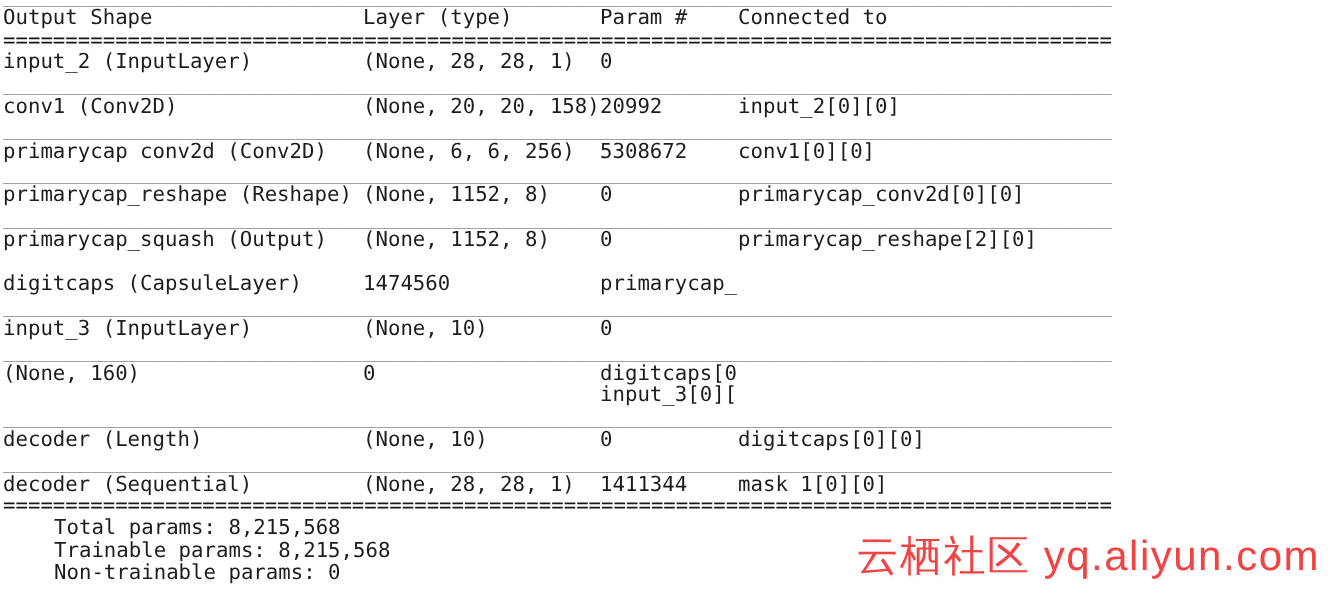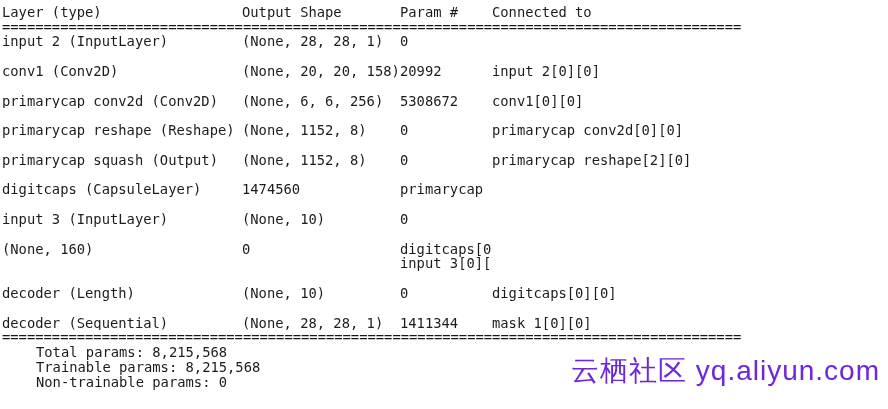--- a/index.html
+++ b/index.html
@@ -29,37 +29,37 @@
   }
   .cell { white-space: pre; overflow: hidden; }
   .summary-line { white-space: pre; height: 14.8px; margin-left: 34px; }
   .watermark {
     position: absolute;
     top: 364px;
     right: 8px;
     font-family: "Liberation Sans", "DejaVu Sans", sans-serif;
     font-size: 28px;
     letter-spacing: 1px;
-    color: #6d28d9;
+    color: #ef4444;
     text-shadow: 1px 1px 0 #f7f7f7;
     white-space: nowrap;
     pointer-events: none;
   }
 </style>
 </head>
 <body>
 
 <div class="screen">
   <div class="content">
 
     <div class="sep">_________________________________________________________________________________________</div>
 
     <div class="grid-row">
+      <div class="cell">Output Shape</div>
       <div class="cell">Layer (type)</div>
-      <div class="cell">Output Shape</div>
       <div class="cell">Param #</div>
       <div class="cell">Connected to</div>
     </div>
 
     <div class="sep double">=========================================================================================</div>
 
     <div class="grid-row">
       <div class="cell">input_2 (InputLayer)</div>
       <div class="cell">(None, 28, 28, 1)</div>
       <div class="cell">0</div>

